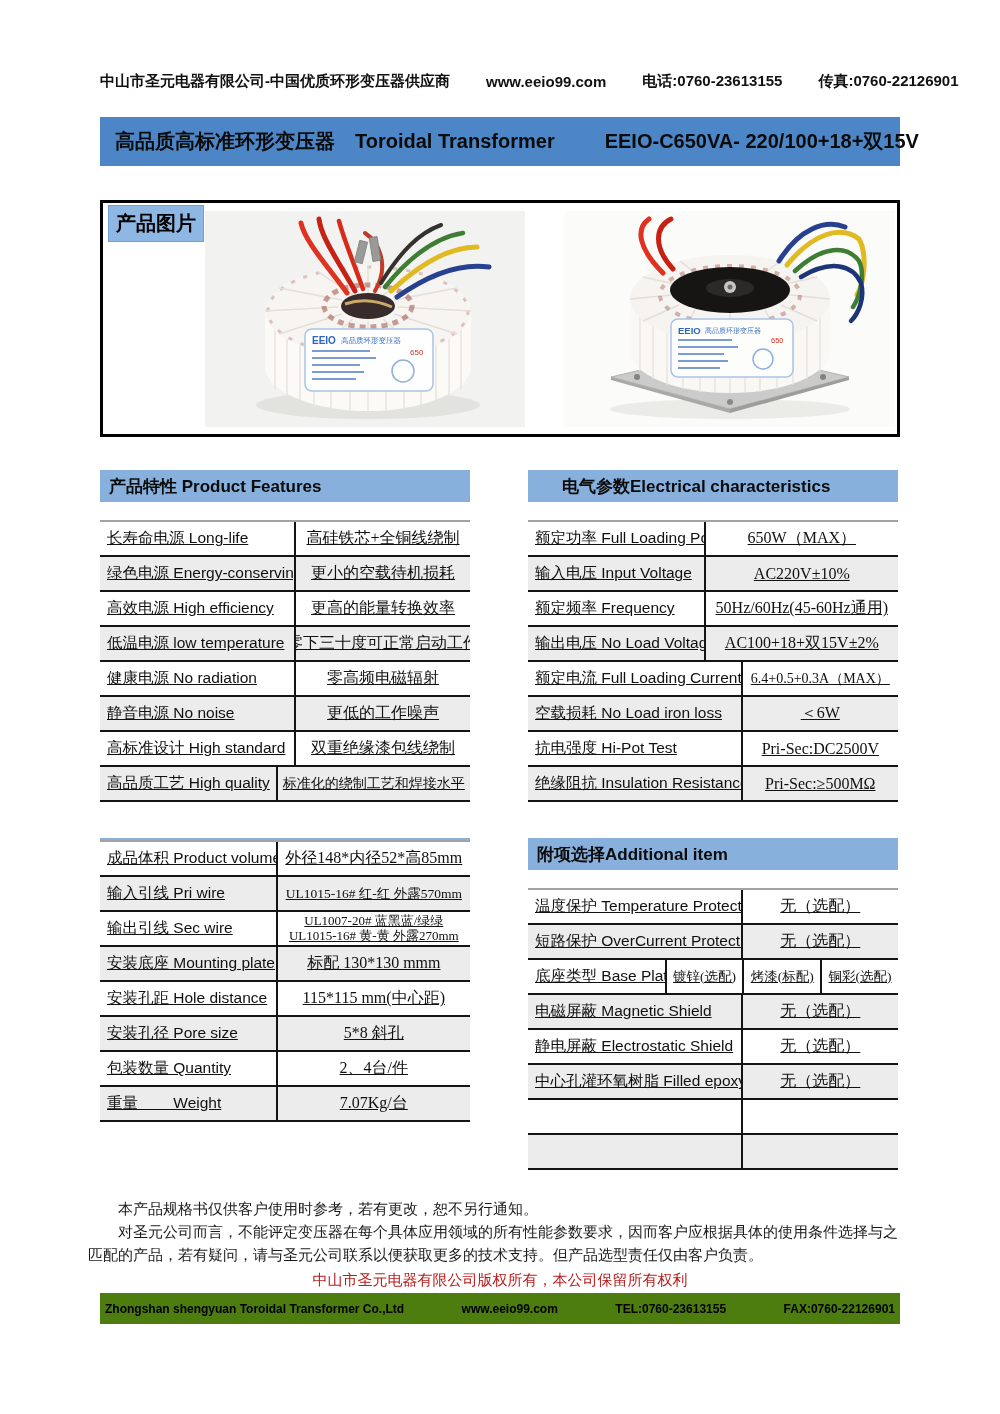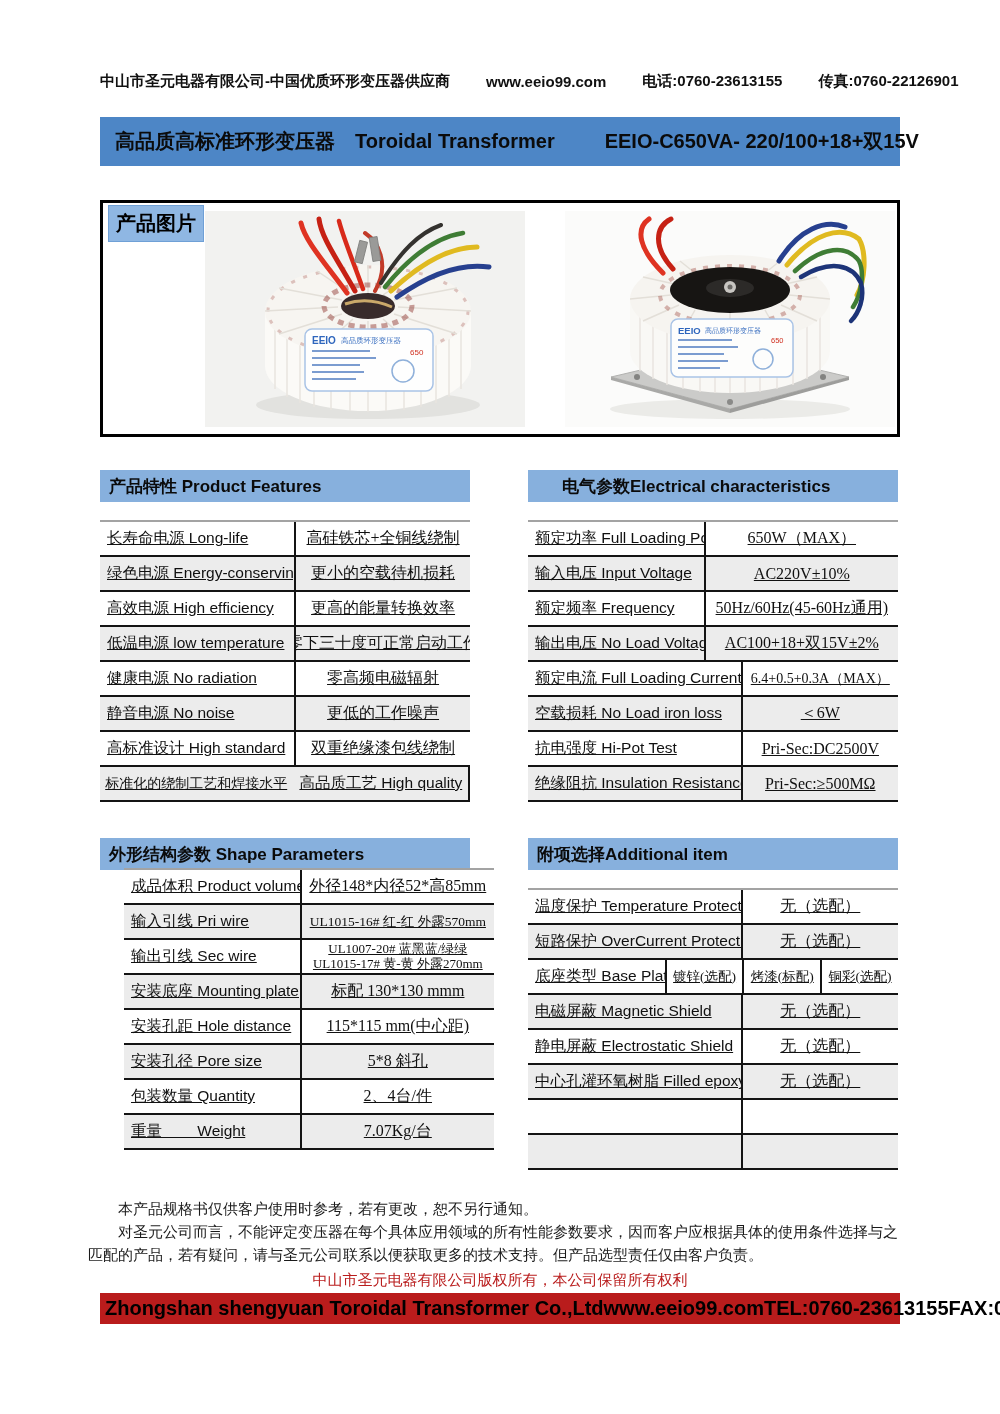--- a/index.html
+++ b/index.html
@@ -45,21 +45,21 @@
     font-size:17px; font-weight:bold; color:#0b0b0b; white-space:nowrap;
   }
   .hdr-features   { top:470px; left:100px; }
   .hdr-electrical { top:470px; left:528px;padding-left:34px; }
   .hdr-shape      { top:838px; left:100px; }
   .hdr-additional { top:838px; left:528px; }
   
   .spec-table { position:absolute; width:370px; border-top:2px solid #a3a3a3;text-decoration:underline; }
   .tbl-features   { top:520px; left:100px; }
   .tbl-electrical { top:520px; left:528px; }
-  .tbl-shape      { top:868px; left:100px;margin-left:24px; }
+  .tbl-shape      { top:840px; left:100px; }
   .tbl-additional { top:888px; left:528px; }
   .trow {
     display:flex; height:35px; border-bottom:2px solid #141414;
     align-items:stretch; background:#fff;
   }
   .trow:nth-child(even) { background:#ececec; }
   .cell {
     display:flex; align-items:center; overflow:hidden; white-space:nowrap;
   }
   .cell.lbl {
@@ -81,22 +81,22 @@
     position:absolute; top:1198px; left:88px; width:824px;
     font-family:"Liberation Serif", serif; font-size:15px; line-height:23px; color:#1a1a1a;
   }
   .notes p { text-indent:2em; }
   .copyright {
     position:absolute; top:1271px; left:100px; width:800px; text-align:center;
     font-family:"Liberation Serif", serif; font-size:15px; color:#b91c1c;
   }
   .footer-bar {
     position:absolute; top:1293px; left:100px; width:800px; height:31px;
-    background:#b91c1c; display:flex; align-items:center; justify-content:space-between;
-    padding:0 5px; font-size:20px; font-weight:bold; white-space:nowrap; color:#000;
+    background:#4d7c0f; display:flex; align-items:center; justify-content:space-between;
+    padding:0 5px; font-size:12px; font-weight:bold; white-space:nowrap; color:#000;
   }
 </style>
 </head>
 <body>
 
 <div class="page">
 
   <div class="top-header">
     <span>中山市圣元电器有限公司-中国优质环形变压器供应商</span>
     <span>www.eeio99.com</span>
@@ -300,22 +300,22 @@
     </div>
     <div class="trow">
       <div class="cell lbl lw53">静音电源  No noise</div>
       <div class="cell val">更低的工作噪声</div>
     </div>
     <div class="trow">
       <div class="cell lbl lw53">高标准设计  High standard</div>
       <div class="cell val">双重绝缘漆包线绕制</div>
     </div>
     <div class="trow">
+      <div class="cell lbl lw48">高品质工艺 High quality</div>
       <div class="cell val" style="font-size:14px">标准化的绕制工艺和焊接水平</div>
-      <div class="cell lbl lw48">高品质工艺 High quality</div>
     </div>
   </div>
 
   <div class="spec-table tbl-electrical">
     <div class="trow">
       <div class="cell lbl lw48">额定功率 Full Loading Power</div>
       <div class="cell val">650W（MAX）</div>
     </div>
     <div class="trow">
       <div class="cell lbl lw48">输入电压 Input Voltage</div>
@@ -354,21 +354,21 @@
     </div>
     <div class="trow">
       <div class="cell lbl lw48">输入引线 Pri wire</div>
       <div class="cell val" style="font-size:13.5px">UL1015-16# 红-红 外露570mm</div>
     </div>
     <div class="trow">
       <div class="cell lbl lw48">输出引线 Sec wire</div>
       <div class="cell val">
         <span class="stack">
           <span>UL1007-20# 蓝黑蓝/绿绿</span>
-          <span>UL1015-17# 黄-黄 外露270mm</span>
+          <span>UL1015-16# 黄-黄 外露270mm</span>
         </span>
       </div>
     </div>
     <div class="trow">
       <div class="cell lbl lw48">安装底座 Mounting plate</div>
       <div class="cell val">标配  130*130 mmm</div>
     </div>
     <div class="trow">
       <div class="cell lbl lw48">安装孔距 Hole distance</div>
       <div class="cell val">115*115 mm(中心距)</div>

